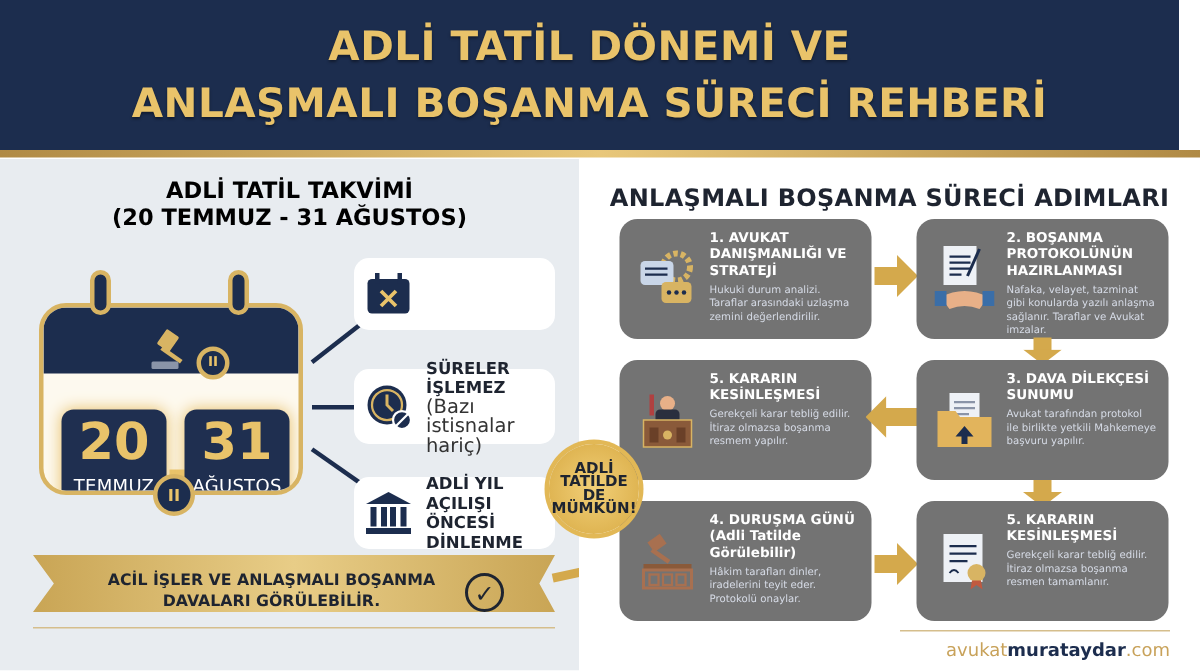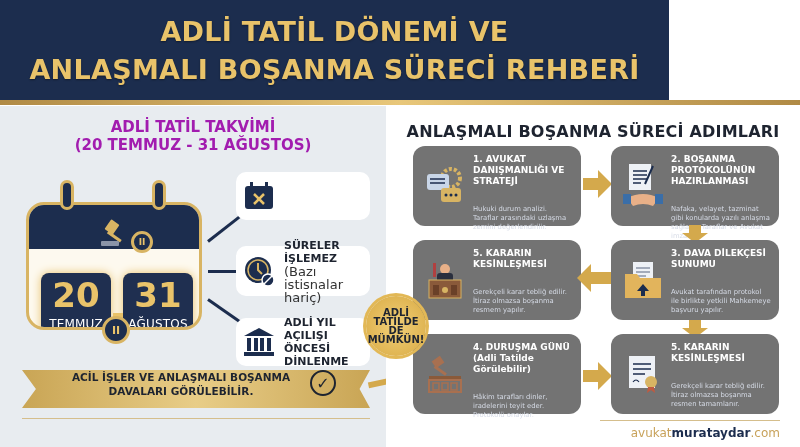--- a/index.html
+++ b/index.html
@@ -1,46 +1,46 @@
 <!DOCTYPE html>
 <html><head>
 <meta charset="utf-8">
 <style>
 *{box-sizing:border-box;margin:0;padding:0}
 body{width:800px;height:447px;overflow:hidden;font-family:"DejaVu Sans","Liberation Sans",sans-serif;background:#fff;position:relative}
-.header{position:absolute;left:0;top:0;width:669px;height:101px;background:#1c2d4e;display:flex;flex-direction:column;align-items:center;justify-content:center}
+.header{position:absolute;left:0;top:0;width:786px;height:101px;background:#1c2d4e;display:flex;flex-direction:column;align-items:center;justify-content:center}
 .header .goldline{position:absolute;left:0;bottom:-4px;width:800px;height:5px;background:linear-gradient(90deg,#b08a45,#e8c77a,#b08a45)}
 .title-line{color:#e9c36a;font-weight:bold;font-size:27px;letter-spacing:0.3px;line-height:38px;text-shadow:0 1px 2px rgba(0,0,0,0.4)}
 .left{position:absolute;left:0;top:106px;width:386px;height:341px;background:#e8ecf0}
 .right{position:absolute;left:386px;top:106px;width:414px;height:341px;background:#fff}
-.left-title{position:absolute;top:12px;left:0;width:386px;text-align:center;font-weight:bold;color:#a21caf;font-size:15px;line-height:18px}
+.left-title{position:absolute;top:12px;left:0;width:386px;text-align:center;font-weight:bold;color:#000000;font-size:15px;line-height:18px}
 .cal{position:absolute;left:24px;top:180px;width:180px;height:150px}
 .cal-body{position:absolute;left:2px;top:22px;width:176px;height:128px;background:#fdf9ef;border:3px solid #d8b463;border-radius:18px;overflow:hidden}
 .cal-top{position:absolute;left:0;top:0;width:100%;height:44px;background:#1c2d4e}
 .cal-ring{position:absolute;top:0;width:14px;height:30px;background:#1c2d4e;border:3px solid #d8b463;border-radius:8px}
 .datebox{position:absolute;top:68px;width:70px;height:72px;background:#1f2f50;border-radius:8px;box-shadow:0 0 10px #e8c06a;text-align:center;color:#e9c36a}
 .datebox .num{font-size:34px;font-weight:bold;line-height:44px}
 .datebox .mon{font-size:12px;font-weight:normal;color:#fff;letter-spacing:0.2px}
 .dash{position:absolute;left:96px;top:108px;width:12px;height:6px;background:#e9c36a}
 .pause{position:absolute;border-radius:50%;background:#1c2d4e;border:3px solid #d8b463;color:#e9c36a;display:flex;align-items:center;justify-content:center;font-weight:bold}
 .info{position:absolute;left:236px;width:134px;background:#fff;border-radius:10px;display:flex;align-items:center;padding:6px 6px}
 .info .ico{width:34px;height:34px;flex:none;margin-right:8px;display:flex;align-items:center;justify-content:center}
 .info .txt{font-weight:bold;font-size:11px;line-height:13px;color:#1e2430}
 .info .sub{font-size:13px;color:#333;font-weight:normal}
 .arrow{position:absolute;height:3px;background:#1c2d4e;transform-origin:left center}
-.banner{position:absolute;left:22px;top:370px;width:348px;height:38px;background:linear-gradient(90deg,#c9a555,#e8cd87,#c9a555);clip-path:polygon(0 0,100% 0,97% 50%,100% 100%,0 100%,4% 50%);display:flex;align-items:flex-start}
+.banner{position:absolute;left:22px;top:370px;width:348px;height:38px;background:linear-gradient(90deg,#c9a555,#e8cd87,#c9a555);clip-path:polygon(0 0,100% 0,97% 50%,100% 100%,0 100%,4% 50%);display:flex;align-items:flex-end}
 .banner .btxt{flex:1;text-align:center;font-weight:bold;font-size:10.5px;line-height:14px;color:#1e2430;padding-left:30px}
 .banner .chk{width:26px;height:26px;border:2.5px solid #1e2430;border-radius:50%;margin-right:34px;display:flex;align-items:center;justify-content:center;font-size:16px;color:#1e2430;font-weight:bold}
 .left-rule{position:absolute;left:22px;top:418px;width:348px;height:1px;background:#d5be8c}
 .right-title{position:absolute;top:16px;left:0;width:414px;text-align:center;font-weight:bold;color:#1e2430;font-size:16px;letter-spacing:0.2px}
 .step{position:absolute;width:168px;height:80px;background:#737373;border-radius:12px;padding:8px 8px;display:flex}
 .step .sico{width:48px;flex:none;display:flex;align-items:center;justify-content:center}
 .step .sbody{flex:1;padding-left:4px}
 .step .stitle{color:#fff;font-weight:bold;font-size:9px;line-height:11px}
-.step .sdesc{color:#d6dbe6;font-size:6.8px;line-height:9px;margin-top:18px}
+.step .sdesc{color:#d6dbe6;font-size:6.8px;line-height:9px;margin-top:2px}
 .garrow{position:absolute;background:#d4a94c}
 .seal{position:absolute;left:366px;top:296px;width:60px;height:60px;background:radial-gradient(circle,#f1cf78,#d8aa43);border-radius:50%;display:flex;align-items:center;justify-content:center;text-align:center;font-weight:bold;font-size:10px;line-height:9px;color:#1e2430;box-shadow:0 0 0 3px #e2b856}
 .footer-rule{position:absolute;left:600px;top:420px;width:180px;height:1px;background:#d5be8c}
 .footer{position:absolute;right:20px;top:426px;font-size:12px}
 .footer .a{color:#c8a25a}.footer .b{color:#1c2d4e;font-weight:bold}
 </style>
 </head>
 <body>
 
 <div class="header">

